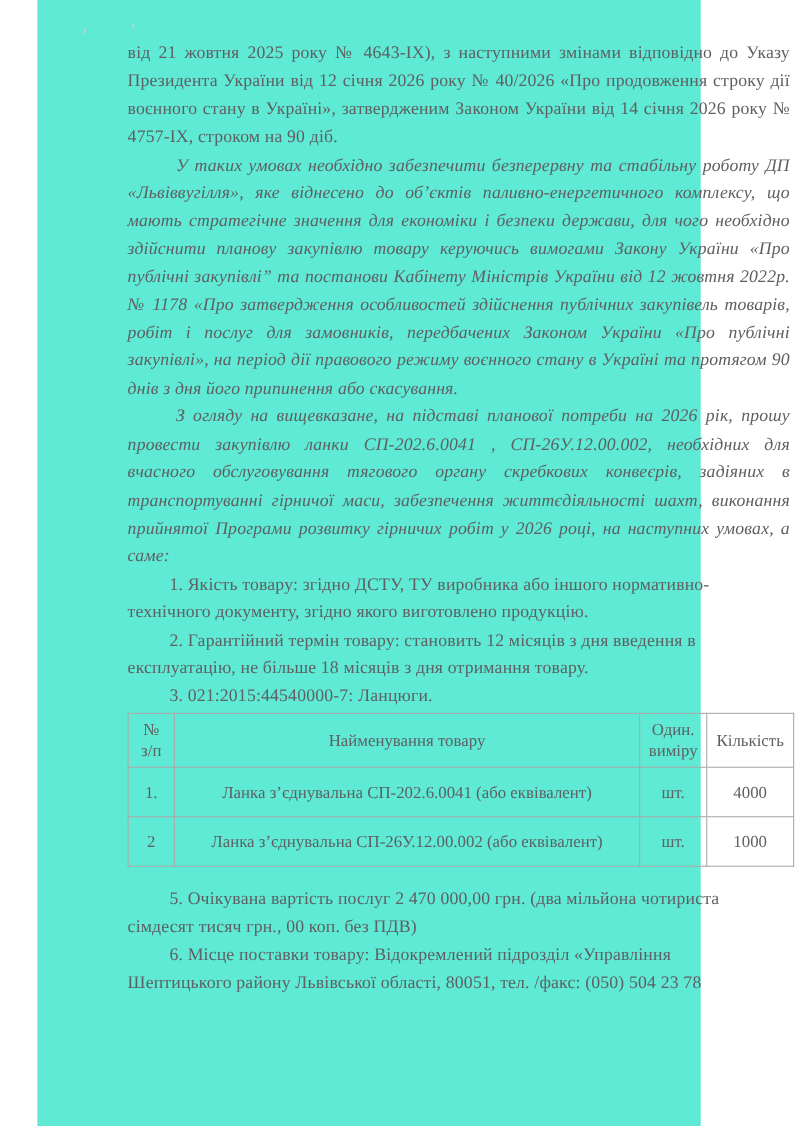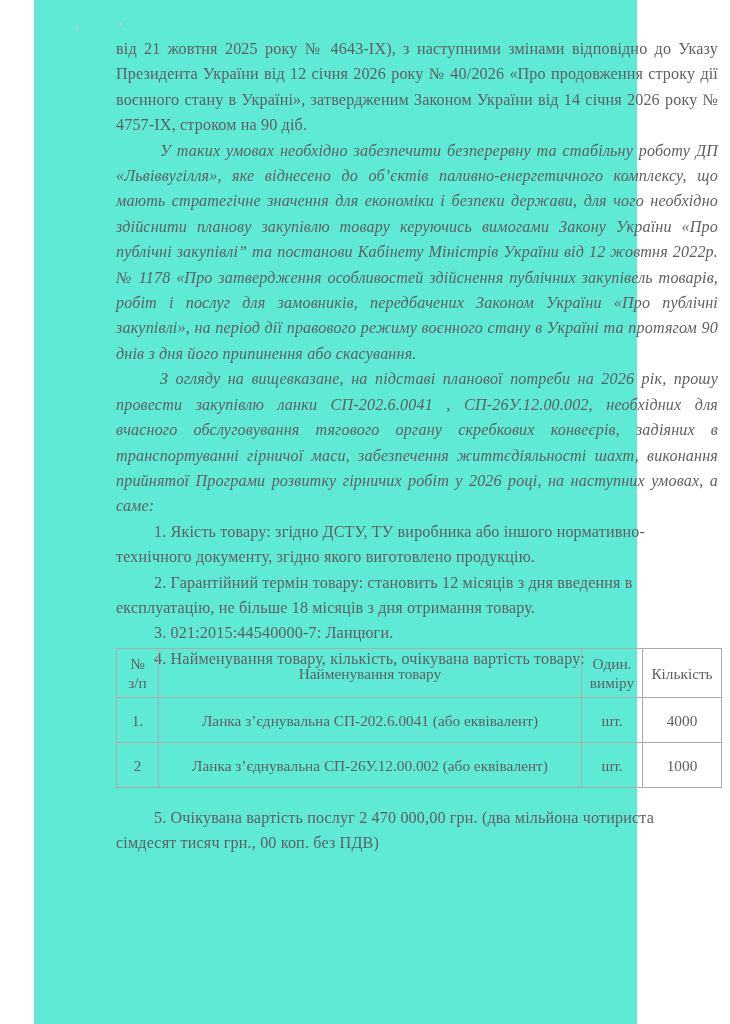--- a/index.html
+++ b/index.html
@@ -115,21 +115,20 @@
     <p class="indent">У таких умовах необхідно забезпечити безперервну та стабільну роботу ДП «Львіввугілля», яке віднесено до об’єктів паливно-енергетичного комплексу, що мають стратегічне значення для економіки і безпеки держави, для чого необхідно здійснити планову закупівлю товару керуючись вимогами Закону України «Про публічні закупівлі” та постанови Кабінету Міністрів України від 12 жовтня 2022р. № 1178 «Про затвердження особливостей здійснення публічних закупівель товарів, робіт і послуг для замовників, передбачених Законом України «Про публічні закупівлі», на період дії правового режиму воєнного стану в Україні та протягом 90 днів з дня його припинення або скасування.</p>
 
     <p class="indent">З огляду на вищевказане, на підставі планової потреби на 2026 рік, прошу провести закупівлю ланки СП-202.6.0041 , СП-26У.12.00.002, необхідних для вчасного обслуговування тягового органу скребкових конвеєрів, задіяних в транспортуванні гірничої маси, забезпечення життєдіяльності шахт, виконання прийнятої Програми  розвитку гірничих робіт у 2026 році, на наступних умовах, а саме:</p>
 
     <p class="indent-sm left">1. Якість товару: згідно ДСТУ, ТУ виробника або іншого нормативно-технічного документу, згідно якого виготовлено продукцію.</p>
 
     <p class="indent-sm left">2. Гарантійний термін товару: становить 12 місяців з дня введення в експлуатацію, не більше 18 місяців з дня отримання товару.</p>
 
     <p class="indent-sm left">3. 021:2015:44540000-7: Ланцюги.</p>
 
-    <p class="indent-sm left">4. Найменування товару, кількість, очікувана вартість товару:</p>
 
   </div>
 
   <table class="items">
     <thead>
       <tr>
         <th class="c-num">
           <span class="hdr-two">№</span>
           <span class="hdr-two">з/п</span>
         </th>
@@ -153,15 +152,17 @@
         <td class="c-name">Ланка з’єднувальна  СП-26У.12.00.002 (або еквівалент)</td>
         <td class="c-unit">шт.</td>
         <td class="c-qty">1000</td>
       </tr>
     </tbody>
   </table>
 
   <div class="tail">
     <p class="indent-sm">5. Очікувана вартість послуг 2 470 000,00 грн. (два мільйона чотириста</p>
     <p class="noindent">сімдесят тисяч грн., 00 коп. без ПДВ)</p>
+    <p class="indent-sm">6.  Місце поставки товару: Відокремлений підрозділ «Управління</p>
+    <p class="noindent">Шептицького району Львівської області, 80051, тел. /факс: (050) 504 23 78</p>
   </div>
 
 </div>
 
 </body></html>

